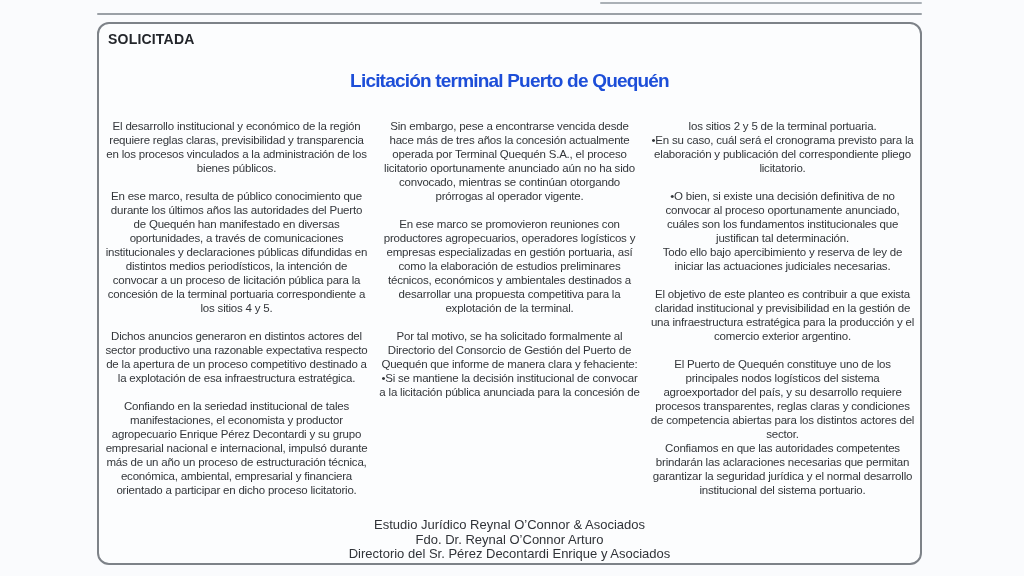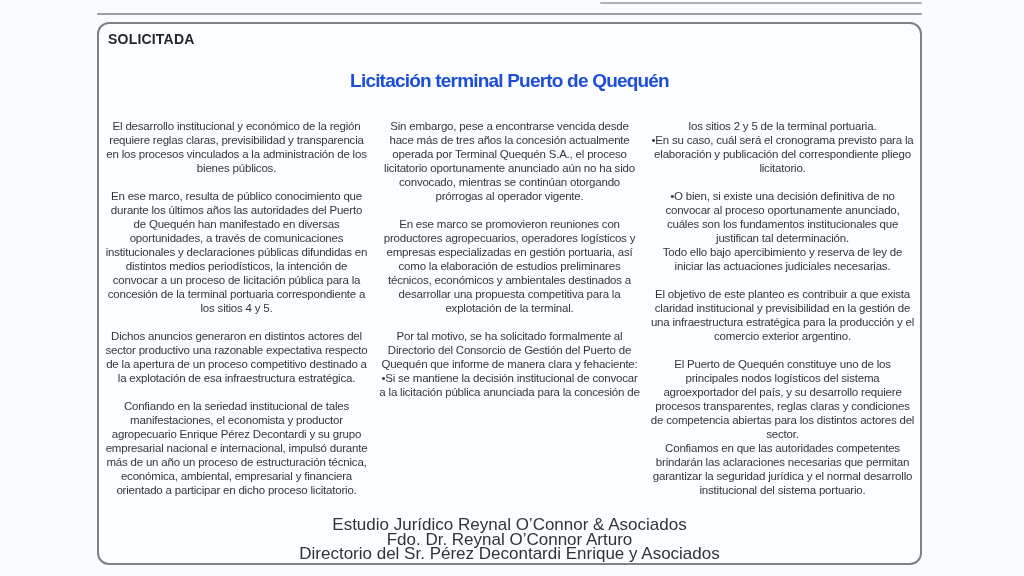--- a/index.html
+++ b/index.html
@@ -59,21 +59,21 @@
     line-height: 14px;
     letter-spacing: -0.2px;
     color: #33363a;
     margin-bottom: 14px;
   }
   .col p:last-child { margin-bottom: 8px; }
 
   .signature {
     text-align: center;
     margin-top: 13px;
-    font-size: 17px;
+    font-size: 13px;
     line-height: 14.5px;
     color: #303338;
   }
 </style>
 </head>
 <body>
 
 <div class="page">
 
   <div class="rule-short"></div>

